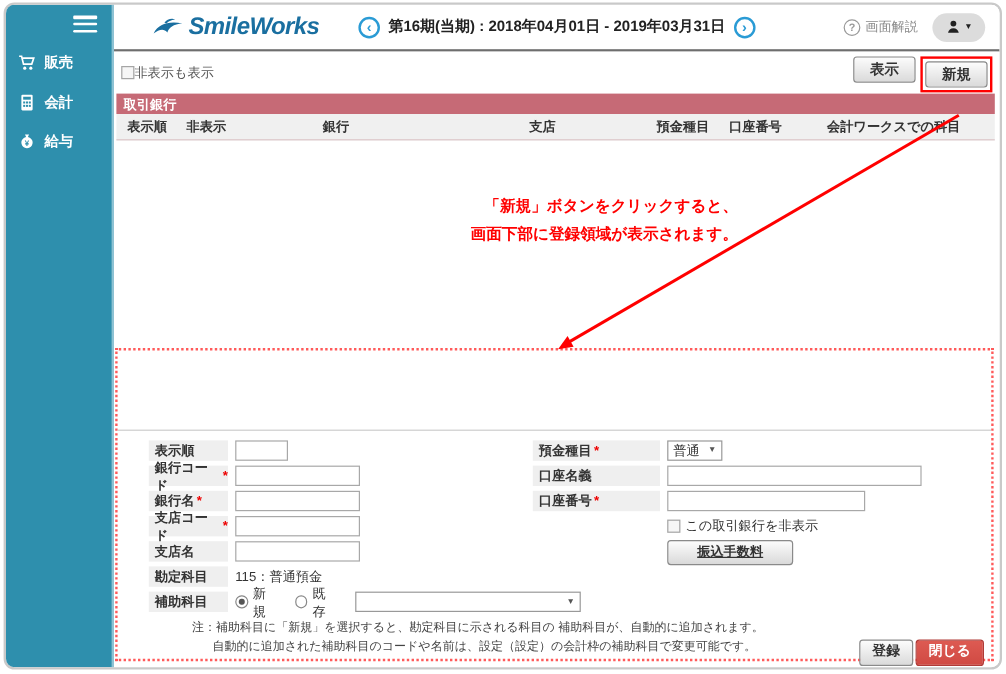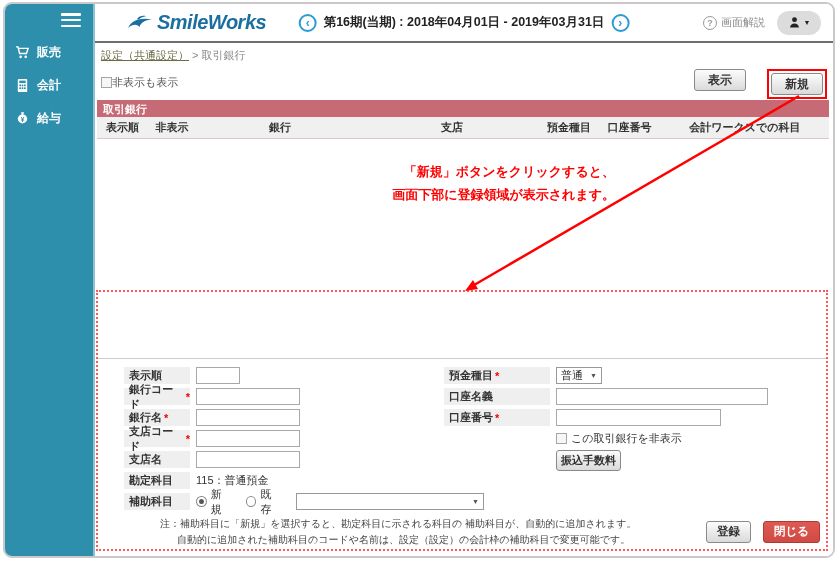--- a/index.html
+++ b/index.html
@@ -40,21 +40,21 @@
   
   .content { flex:1; position:relative; background:#fff; overflow:hidden; }
   .crumbs { padding:5px 6px 2px 6px; font-size:11px; color:#8a8a8a; }
   .crumb-link { color:#6b6b44; text-decoration:underline; cursor:pointer; }
   .toolbar { display:flex; align-items:flex-start; justify-content:space-between; padding:2px 6px 0 6px; height:32px; }
   .chk-row { display:flex; align-items:center; gap:0; margin-top:8px; font-size:11px; color:#555; }
   .chk { width:11px; height:11px; border:1px solid #a5a5a5; background:#f6f6f6; display:inline-block; }
   .btn { background:linear-gradient(#fcfcfc,#dadada); border:1px solid #8a8a8a; border-radius:3px;
          font-size:12px; font-weight:bold; color:#333; padding:3px 13px; cursor:pointer;
          font-family:inherit; line-height:1.2; }
-  .tb-buttons { display:flex; align-items:flex-start; gap:21px; margin-top:2px; }
+  .tb-buttons { display:flex; align-items:flex-start; gap:4px; margin-top:2px; }
   .new-wrap { border:2px solid #f00; padding:2px; }
 
   .table { margin:3px 4px 0 2px; }
   .t-title { background:#c66a76; color:#fff; font-size:11px; font-weight:bold; padding:2px 6px; height:17px; }
   .t-head { display:flex; background:#f0f0f0; border-bottom:1px solid #ddc6c9; font-size:11px; font-weight:bold; color:#333; }
   .t-head div { padding:3px 0; text-align:center; }
   .c0{width:7%;} .c1{width:6.5%;} .c2{width:23%;} .c3{width:24%;} .c4{width:8%;} .c5{width:8.5%;} .c6{width:23%;}
 
   .annot { position:absolute; top:118px; left:150px; width:370px; text-align:right;
            font-size:13px; font-weight:bold; line-height:1.75; }
@@ -77,24 +77,24 @@
   .static-val { font-size:11px; color:#333; margin-left:6px; }
   .radio { width:11px; height:11px; border-radius:50%; border:1px solid #888; background:#fff; display:inline-block; position:relative; }
   .radio.checked::after { content:""; position:absolute; left:2px; top:2px; right:2px; bottom:2px; border-radius:50%; background:#555; }
   .radio-lbl { font-size:11px; color:#333; margin:0 14px 0 4px; }
   .sel { height:17px; border:1px solid #999; background:#fff; display:inline-flex; align-items:center;
          padding:0 4px; font-size:11px; color:#333; cursor:pointer; }
   .sel .arrow { font-size:7px; color:#555; margin-left:7px; }
   .sel-wide { width:196px; justify-content:space-between; }
   .indent { margin-left:112px; }
   .chk-lbl { font-size:11px; color:#333; margin-left:4px; }
-  .fee-btn { font-size:11px; padding:3px 4px; margin-top:2px; }
+  .fee-btn { font-size:11px; padding:3px 24px; margin-top:2px;text-decoration:underline; }
   .note { position:absolute; left:62px; top:157px; font-size:10px; color:#444; line-height:1.55; }
   .note .l2 { padding-left:17px; }
-  .reg-buttons { position:absolute; right:6px; top:162px; display:flex; gap:12px; }
+  .reg-buttons { position:absolute; right:6px; top:174px; display:flex; gap:2px; }
   .btn-sm { font-size:11.5px; padding:3px 10px; }
   .btn-close { background:linear-gradient(#dd5a52,#d04a43); border:1px solid #b03a36; color:#fff; }
 
   .overlay { position:absolute; left:0; top:0; width:832px; height:556px; pointer-events:none; z-index:40; }
 </style>
 </head>
 <body>
 
 <div class="window">
 
@@ -160,25 +160,20 @@
         <span class="user-pill">
           <svg viewBox="0 0 16 16" fill="#222">
               <path d="M8 1.5a3 3 0 1 1 0 6 3 3 0 0 1 0-6zM2.5 14c.4-3 2.7-4.7 5.5-4.7s5.1 1.7 5.5 4.7z"></path>
             </svg>
           <span class="user-caret">▼</span>
         </span>
       </div>
     </header>
 
     <div class="content">
-      <div class="crumbs">
-        <span class="crumb-link">設定（共通設定）</span>
-        <span>&gt;</span>
-        <span>取引銀行</span>
-      </div>
 
       <div class="toolbar">
         <label class="chk-row">
           <span class="chk"></span>
           <span>非表示も表示</span>
         </label>
         <div class="tb-buttons">
           <button class="btn">表示</button>
           <span class="new-wrap">
             <button class="btn">新規</button>

